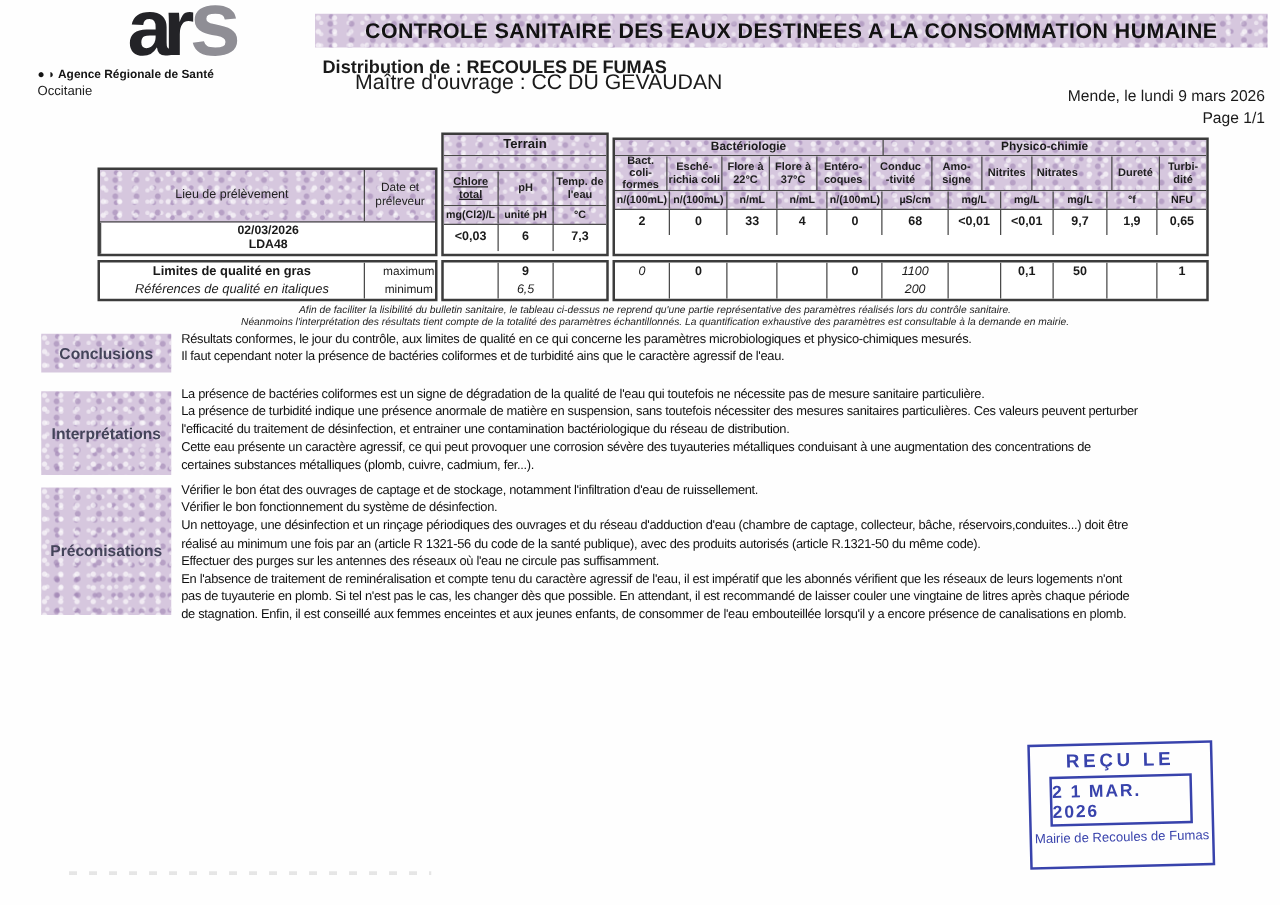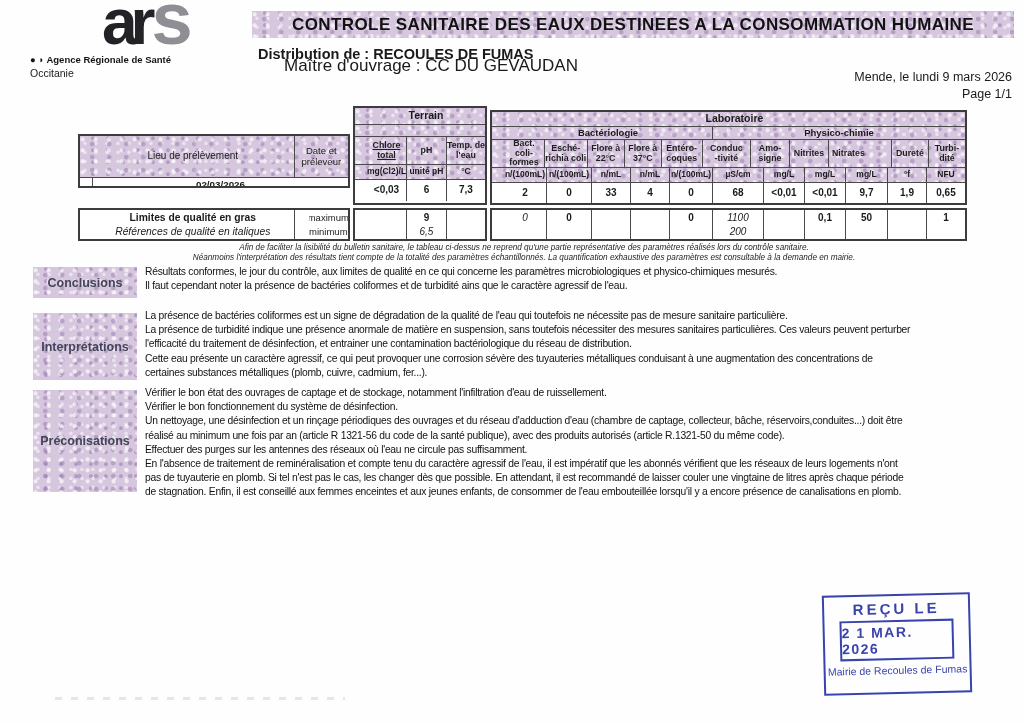--- a/index.html
+++ b/index.html
@@ -28,21 +28,21 @@
   .title-band{left:252px;top:11px;width:762px;height:27px;display:flex;align-items:center;justify-content:center;}
   .title-band span{font-size:17px;font-weight:700;letter-spacing:.4px;color:#121212;white-space:nowrap;}
 
   .distrib{left:258px;top:46px;font-size:14.5px;font-weight:700;}
   .owner{left:284px;top:56px;font-size:17px;}
   .place-date{right:12px;top:70px;font-size:12.5px;text-align:right;}
   .pageno{right:12px;top:87px;font-size:12.5px;text-align:right;}
 
   
   .tbl{position:absolute;border:2px solid #3c3c3c;box-sizing:border-box;background:#fff;overflow:hidden;}
-  .trow{display:flex;width:100%;box-sizing:border-box;overflow:hidden;padding-left:12px;}
+  .trow{display:flex;width:100%;box-sizing:border-box;overflow:hidden;}
   .bb{border-bottom:1px solid #4a4a4a;}
   .tcell{box-sizing:border-box;display:flex;align-items:center;justify-content:center;text-align:center;
          white-space:pre-line;line-height:1.08;overflow:hidden;}
   .bl{border-left:1px solid #4a4a4a;}
   .glabel{font-size:10.5px;font-weight:700;}
   .name{font-size:8.8px;font-weight:700;color:#1e1e1e;}
   .unit{font-size:8.5px;font-weight:700;}
   .val{font-size:10px;font-weight:700;}
   .hdr{font-size:10px;font-weight:400;color:#222;}
 
@@ -99,21 +99,21 @@
     <span>Distribution de :</span>
     <span>RECOULES DE FUMAS</span>
   </div>
   <div class="abs owner">
     <span>Maître d'ouvrage :</span>
     <span>CC DU GEVAUDAN</span>
   </div>
   <div class="abs place-date">Mende, le lundi 9 mars 2026</div>
   <div class="abs pageno">Page 1/1</div>
 
-  <div class="tbl" style="left:78px;top:134px;width:272px;height:54px;">
+  <div class="tbl" style="left:78px;top:134px;width:272px;height:71px;">
     <div class="trow bb mottle" style="height:42px;">
       <div class="tcell hdr" style="flex:215;">Lieu de prélèvement</div>
       <div class="tcell hdr bl" style="flex:57;font-size:9.5px;">Date et
 préleveur</div>
     </div>
     <div class="trow" style="height:26px;">
       <div class="tcell val bl" style="flex:57;font-size:9.8px;">02/03/2026
 LDA48</div>
     </div>
   </div>
@@ -136,23 +136,20 @@
       <div class="tcell unit bl" style="flex:44;">°C</div>
     </div>
     <div class="trow" style="height:21px;">
       <div class="tcell val" style="flex:45;">&lt;0,03</div>
       <div class="tcell val bl" style="flex:45;">6</div>
       <div class="tcell val bl" style="flex:44;">7,3</div>
     </div>
   </div>
 
   <div class="tbl" style="left:490px;top:110px;width:477px;height:95px;">
-    <div class="trow bb mottle" style="height:15px;">
-      <div class="tcell glabel" style="flex:1;">Laboratoire</div>
-    </div>
     <div class="trow bb mottle" style="height:13px;">
       <div class="tcell glabel" style="flex:204;font-size:9.5px;">Bactériologie</div>
       <div class="tcell glabel bl" style="flex:247;font-size:9.5px;">Physico-chimie</div>
     </div>
     <div class="trow bb mottle" style="height:28px;">
       <div class="tcell name" style="flex:42;">Bact. coli-
 formes</div>
       <div class="tcell name bl" style="flex:44;">Esché-
 richia coli</div>
       <div class="tcell name bl" style="flex:38;">Flore à

